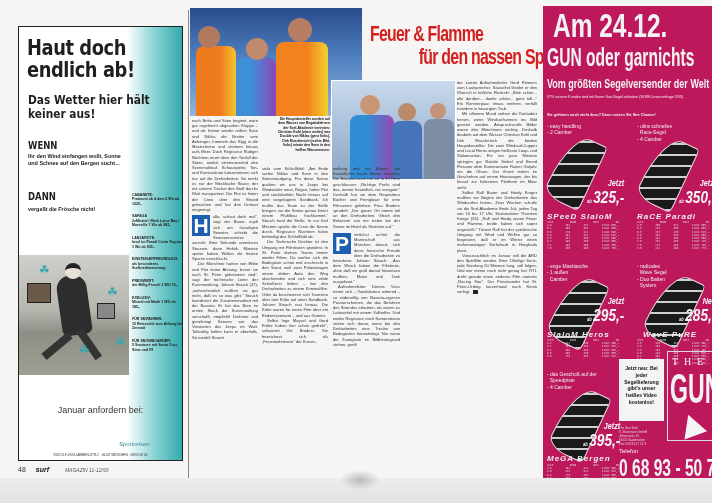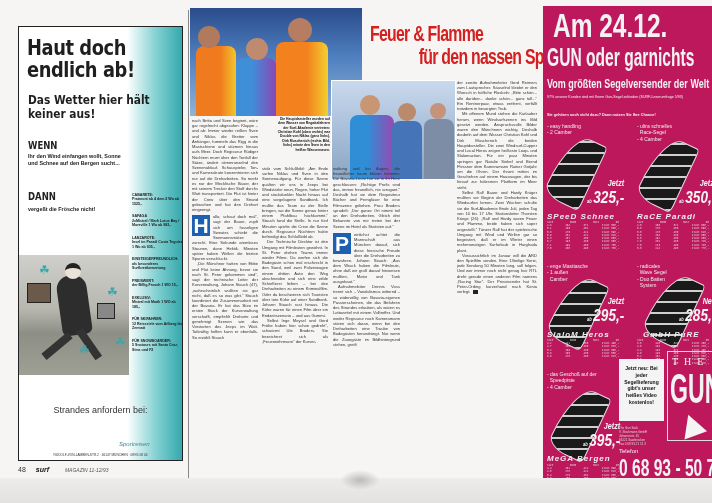--- a/index.html
+++ b/index.html
@@ -106,21 +106,21 @@
       <div class="head"></div>
       <div class="leg" style="left:34px;top:74px;transform:rotate(50deg)"></div>
       <div class="leg" style="left:66px;top:72px;transform:rotate(-35deg)"></div>
       <div class="case2"></div>
       <span class="frog-ico" style="left:20px;top:8px">☘</span>
       <span class="frog-ico" style="left:88px;top:30px">☘</span>
       <span class="frog-ico" style="left:60px;top:88px">☘</span>
       <span class="frog-ico" style="left:96px;top:80px">☘</span>
     </div>
 
-    <div class="katalog">Strandes anfordern bei:</div>
+    <div class="katalog">Januar anfordern bei:</div>
     <div class="logo-sub">Sportreisen</div>
     <div class="addr">RUDOLF-VON-LAMBEN-STR.2 · 46147 MÜNCHEN · 089/5 08 04</div>
   </div>
 
   <div class="page-foot">
     <span>48</span>
     <span class="surf">surf</span>
     <span class="mag">MAGAZIN 11-12/93</span>
   </div>
 
@@ -180,21 +180,21 @@
     <div class="h1">Am 24.12.</div>
     <div class="h2">GUN oder garnichts</div>
     <div class="h3">Vom größten Segelversender der Welt</div>
     <div class="intro">97% unserer Kunden sind mit Ihrem Gun-Segel zufrieden (SURF-Leserumfrage 5/93)</div>
     <div class="cta">Sie gehören noch nicht dazu? Dann nutzen Sie Ihre Chance!</div>
 
     <div class="feat" style="left:4px;top:117px;white-space:pre">- easy handling
 - 2 Camber</div>
     <div class="sail" style="left:12px;top:130px;transform:rotate(25deg)"></div>
     <div class="price" style="left:44px;top:172px"><span class="pre">Jetzt</span><small>ab</small><span>325,-</span></div>
-    <div class="model" style="left:4px;top:206px">SPeeD Schnee</div>
+    <div class="model" style="left:4px;top:206px">SPeeD SlaloM</div>
     <div class="spec" style="left:4px;top:215px">
       <div class="r">
           <span>Size</span>
           <span>Boom</span>
           <span>Mast</span>
           <span>DM</span>
         </div>
       <div class="r">
           <span>4.6</span>
           <span>164</span>
@@ -352,21 +352,21 @@
           <span>statt 615,-</span>
         </div>
     </div>
 
     <div class="feat" style="left:94px;top:257px;white-space:pre">- radicales
   Wave Segel
 - Duo Batten
   System</div>
     <div class="sail" style="left:110px;top:268px;transform:rotate(25deg)"></div>
     <div class="price" style="left:136px;top:290px"><span class="pre">Neu</span><small>ab</small><span>285,-</span></div>
-    <div class="model" style="left:100px;top:324px">GmbH PuRE</div>
+    <div class="model" style="left:100px;top:324px">WavE PuRE</div>
     <div class="spec" style="left:94px;top:333px">
       <div class="r">
           <span>Size</span>
           <span>Boom</span>
           <span>Mast</span>
           <span>DM</span>
         </div>
       <div class="r">
           <span>3.6</span>
           <span>128</span>

